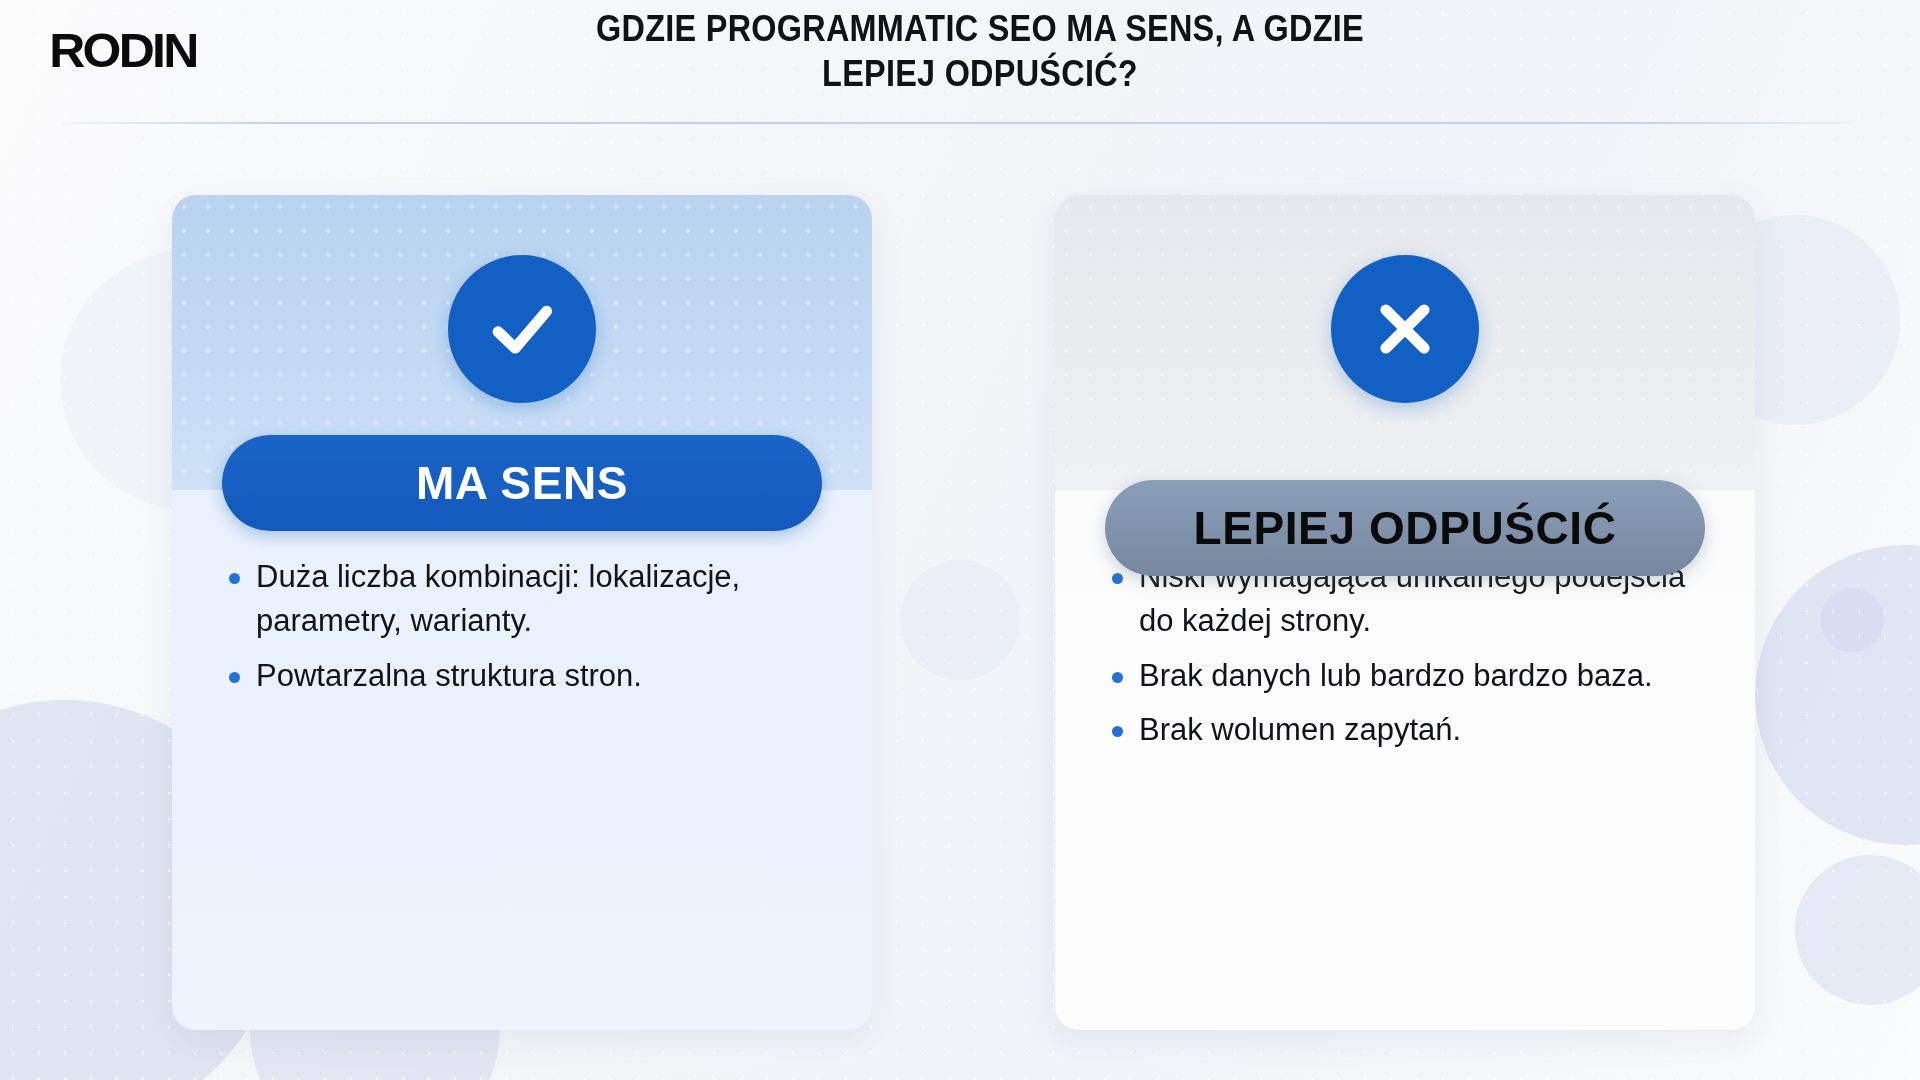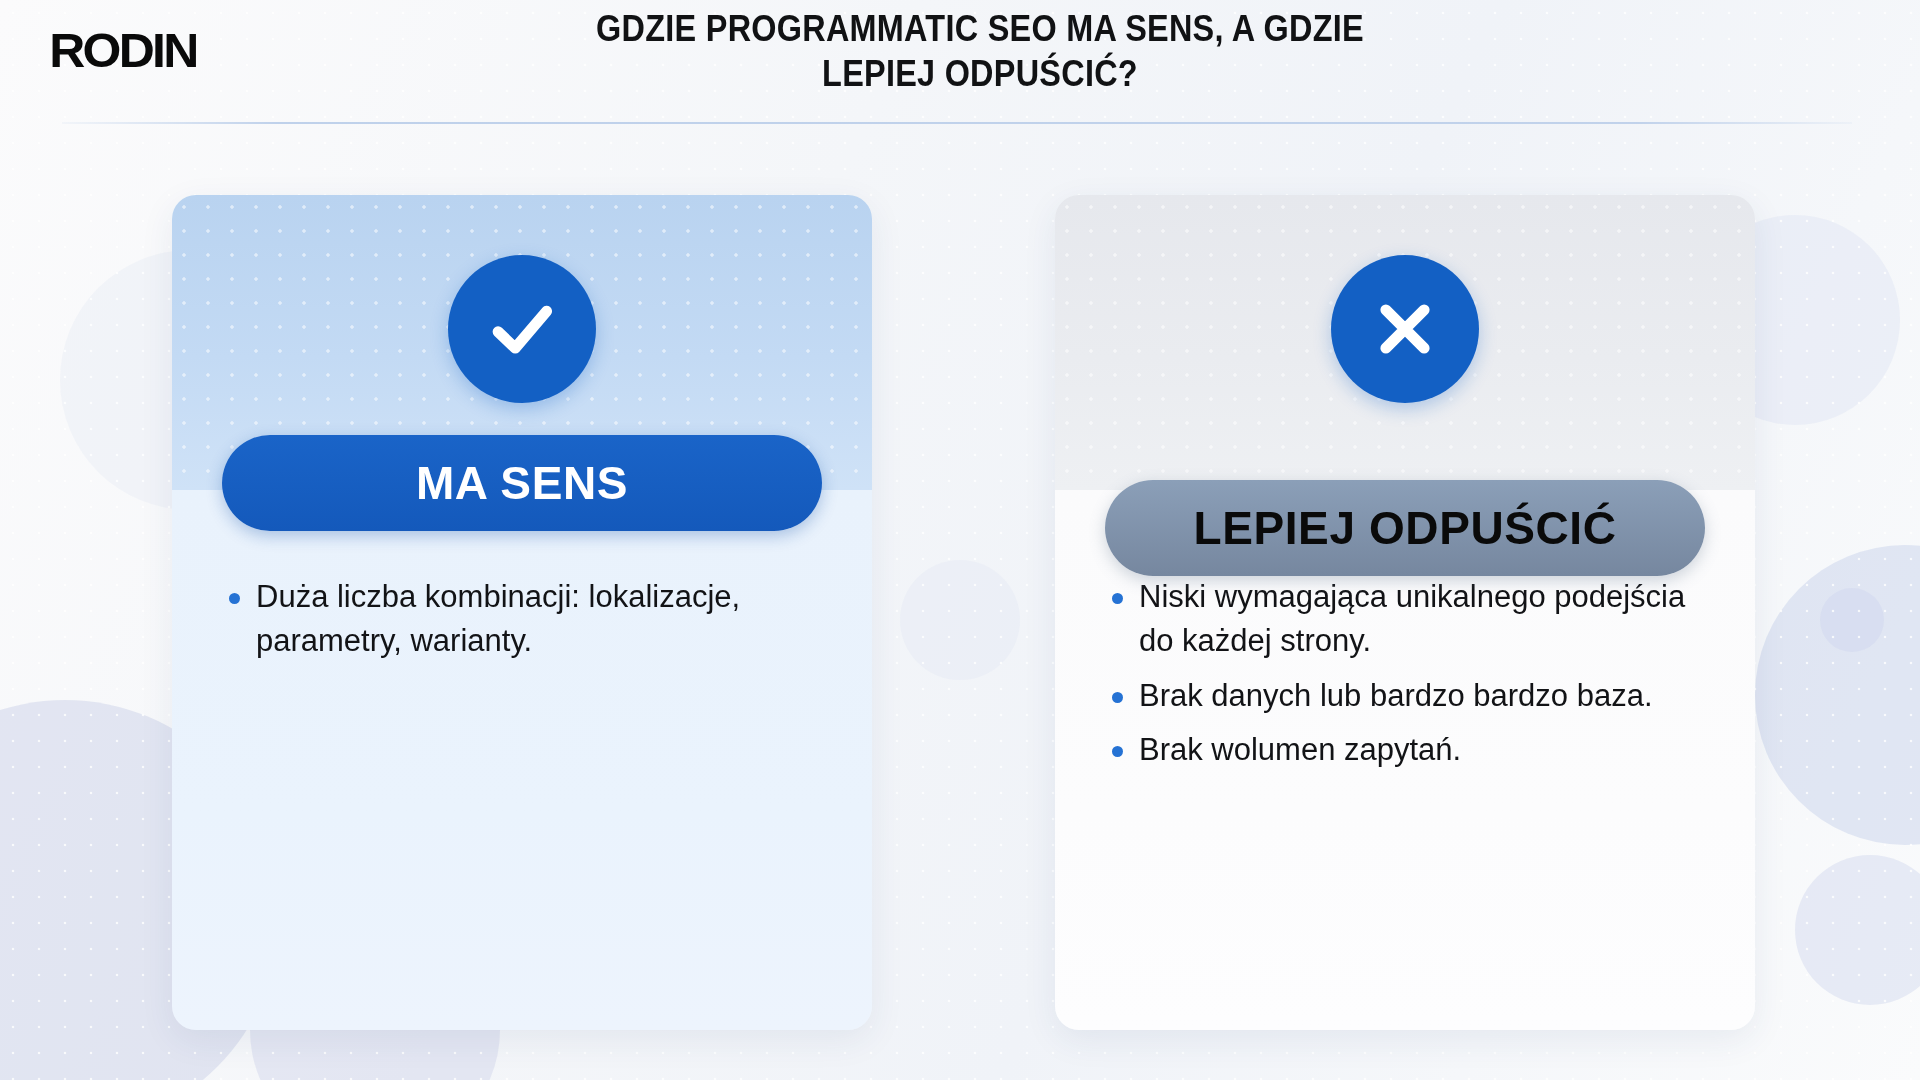--- a/index.html
+++ b/index.html
@@ -116,21 +116,21 @@
   #badge-no {
     background:linear-gradient(180deg,#8b9fb8 0%, #76879f 100%);
     color:#0a0a0a;
     box-shadow:0 5px 16px rgba(100,118,142,.30);
     margin-top:45px;
   }
 
   
   .bullets {
     position:absolute; left:0; top:360px; width:100%;
-    padding:0 44px 0 44px; list-style:none; z-index:4;margin-top:20px;
+    padding:0 44px 0 44px; list-style:none; z-index:4;
   }
   .bullets li {
     position:relative; padding-left:40px; margin-bottom:10px;
     font-size:31px; line-height:1.43; color:#121316; font-weight:400;
   }
   .bullets li::before {
     content:""; position:absolute; left:13px; top:18px;
     width:11px; height:11px; border-radius:50%; background:#2572d4;
   }
 </style>
@@ -170,20 +170,21 @@
     <div class="icon-circle">
       <svg viewBox="0 0 24 24" fill="none" stroke="#ffffff" stroke-width="3.2" stroke-linecap="round" stroke-linejoin="round" aria-hidden="true">
         <path d="M5 12.8 L10 17.6 L19.2 6.8"></path>
       </svg>
     </div>
 
     <div class="badge" id="badge-yes">MA SENS</div>
 
     <ul class="bullets">
       <li>Duża liczba kombinacji: lokalizacje, parametry, warianty.</li>
+      <li>Powtarzalna struktura stron.</li>
     </ul>
   </div>
 
   <div class="card" id="card-no">
     <div class="card-top">
       <div class="card-top-dots"></div>
     </div>
     <div class="card-body"></div>
 
     <div class="icon-circle">

